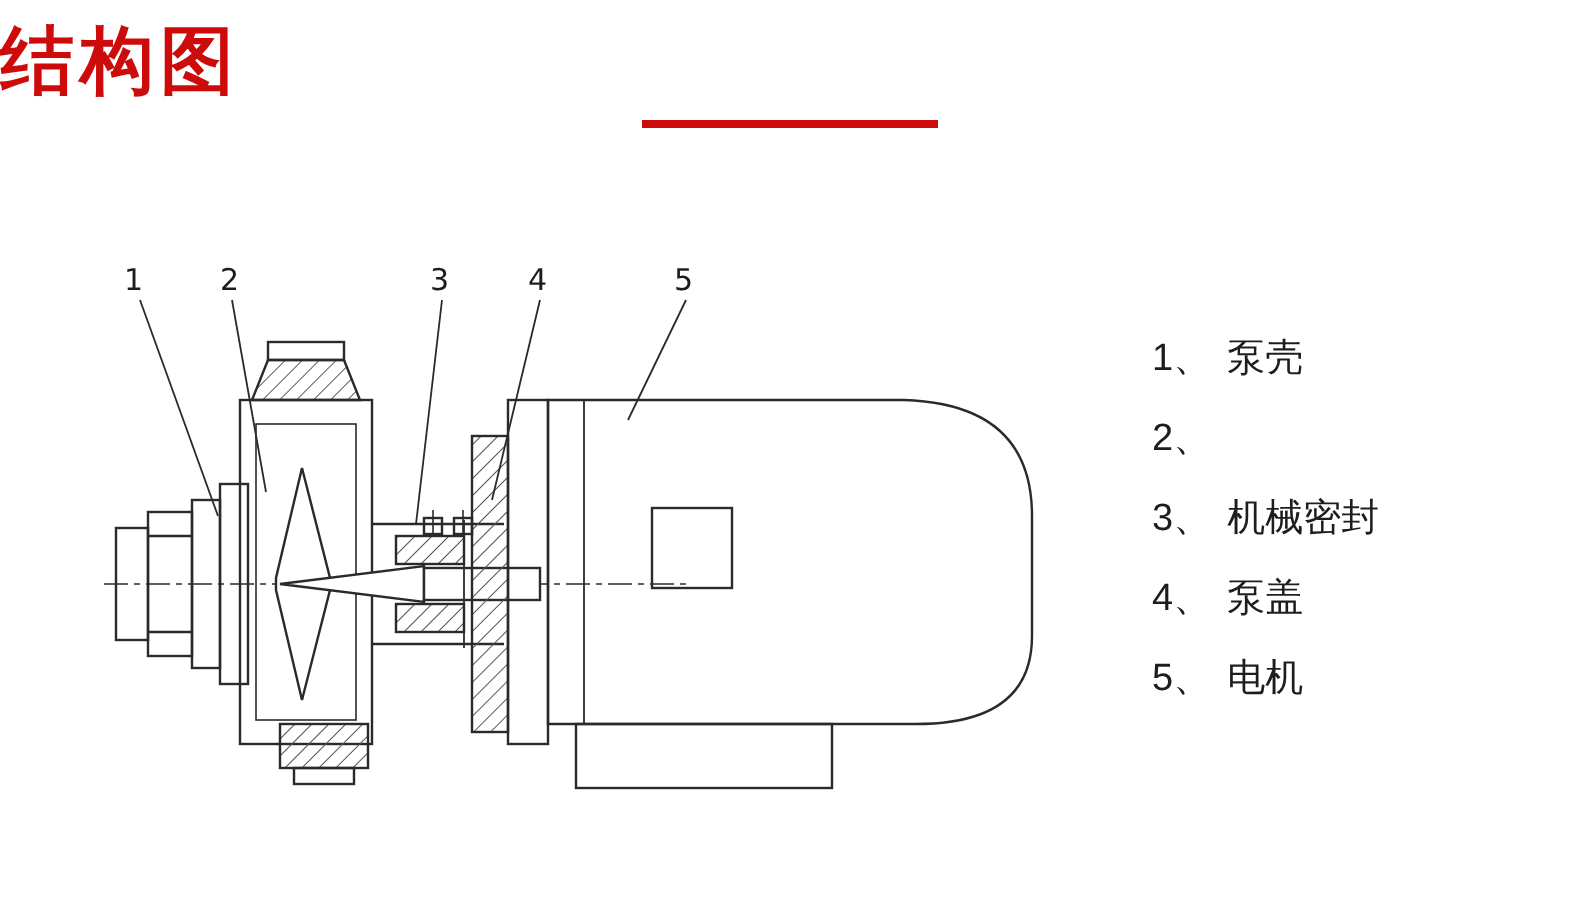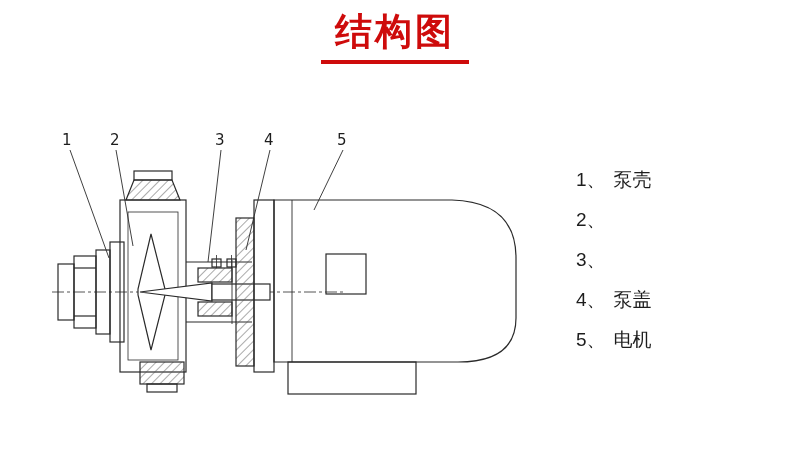--- a/index.html
+++ b/index.html
@@ -2,21 +2,21 @@
 <html><head>
 <meta charset="utf-8">
 <style>
   html,body{margin:0;padding:0;}
   body{
     width:790px;height:452px;position:relative;overflow:hidden;
     background:#ffffff;
     font-family:"Liberation Sans","DejaVu Sans",sans-serif;
   }
   .title-wrap{
-    position:absolute;top:10px;left:0;width:100%;text-align:center;font-family:Liberation Serif, serif;
+    position:absolute;top:10px;left:0;width:100%;text-align:left;font-family:Liberation Serif, serif;
   }
   .page-title{
     font-size:37px;font-weight:bold;color:#ce0b0b;letter-spacing:3px;
     display:inline-block;line-height:1.2;
   }
   .title-underline{
     width:148px;height:4px;background:#ce0b0b;margin:6px auto 0 auto;
   }
   .diagram-svg{
     position:absolute;left:0;top:0;width:790px;height:452px;
@@ -121,20 +121,21 @@
 <div class="legend">
   <div class="legend-item">
     <span class="legend-num">1、</span>
     <span>泵壳</span>
   </div>
   <div class="legend-item">
     <span class="legend-num">2、</span>
   </div>
   <div class="legend-item">
     <span class="legend-num">3、</span>
+    <span>机械密封</span>
   </div>
   <div class="legend-item">
     <span class="legend-num">4、</span>
     <span>泵盖</span>
   </div>
   <div class="legend-item">
     <span class="legend-num">5、</span>
     <span>电机</span>
   </div>
 </div>

